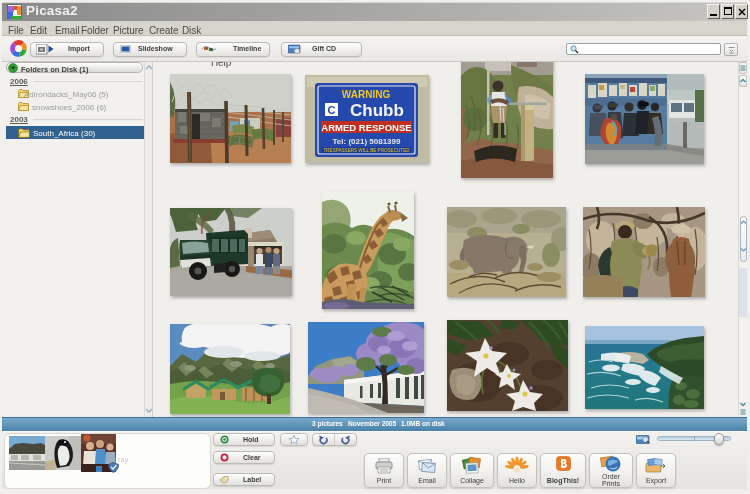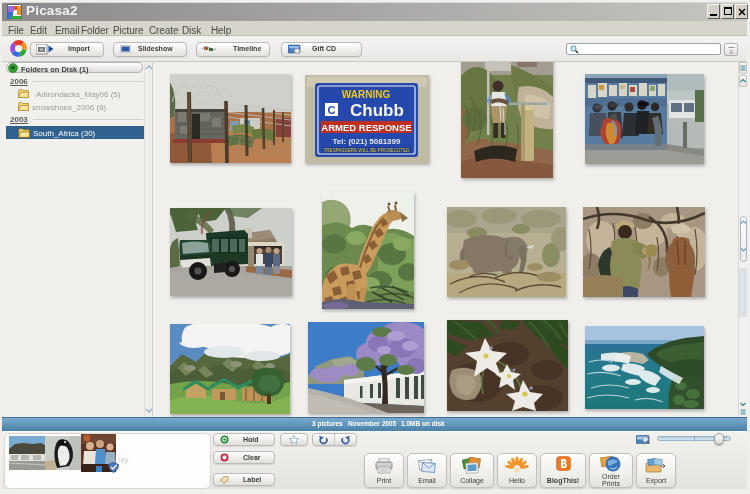--- a/index.html
+++ b/index.html
@@ -627,21 +627,21 @@
       <circle cx="5" cy="5" r="4.5" fill="#2f9e2f" stroke="#1a6a1a" stroke-width="0.5"></circle>
       <path d="M2.6 3.8 L7.4 3.8 L5 6.6 Z" fill="#0a3a0a"></path>
     </svg>
 <span class="a" style="left:21px;top:64.5px;font-size:7.5px;font-weight:bold;color:#3e3e3a;">Folders on Disk (1)</span>
 <span class="a yr" style="left:10px;top:77px;">2006</span>
 <div class="a yline" style="left:33px;top:81px;width:110px;"></div>
 <svg class="a" style="left:18px;top:89px;" width="11" height="9" viewBox="0 0 11 9">
       <path d="M0.5 8.5 V1.5 L1.5 0.5 H4 L5 1.5 H10.5 V8.5 Z" fill="#f0d070" stroke="#a08020" stroke-width="0.7"></path>
       <path d="M0.5 8.5 L2.5 3.5 H10.5 L10.3 8.5 Z" fill="#f8e49a" stroke="#a08020" stroke-width="0.6"></path>
     </svg>
-<span class="a fitem" style="left:36px;top:89.5px;">Adirondacks_May06 (5)</span>
+<span class="a fitem" style="left:24px;top:89.5px;">Adirondacks_May06 (5)</span>
 <svg class="a" style="left:18px;top:102px;" width="11" height="9" viewBox="0 0 11 9">
       <path d="M0.5 8.5 V1.5 L1.5 0.5 H4 L5 1.5 H10.5 V8.5 Z" fill="#f0d070" stroke="#a08020" stroke-width="0.7"></path>
       <path d="M0.5 8.5 L2.5 3.5 H10.5 L10.3 8.5 Z" fill="#f8e49a" stroke="#a08020" stroke-width="0.6"></path>
     </svg>
 <span class="a fitem" style="left:32px;top:103px;">snowshoes_2006 (6)</span>
 <span class="a yr" style="left:10px;top:115px;">2003</span>
 <div class="a yline" style="left:33px;top:119px;width:110px;"></div>
 <div class="a" id="selrow"></div>
 <svg class="a" style="left:18px;top:128px;" width="12" height="10" viewBox="0 0 11 9">
       <path d="M0.5 8.5 V1.5 L1.5 0.5 H4 L5 1.5 H10.5 V8.5 Z" fill="#f0d070" stroke="#7a6010" stroke-width="0.7"></path>
@@ -852,21 +852,21 @@
       </svg>
     </div>
 <div class="a" id="menu"></div>
 <span class="a mi" style="left:8px;">File</span>
 <span class="a mi" style="left:30px;">Edit</span>
 <span class="a mi" style="left:55px;">Email</span>
 <span class="a mi" style="left:81px;">Folder</span>
 <span class="a mi" style="left:113px;">Picture</span>
 <span class="a mi" style="left:149px;">Create</span>
 <span class="a mi" style="left:182px;">Disk</span>
-<span class="a mi" style="left:211px;">Help</span>
+<span class="a mi" style="left:211px;margin-top:32px;">Help</span>
 <div class="a" id="tbar"></div>
 
 <svg class="a" style="left:10px;top:40px;" width="17" height="17" viewBox="0 0 34 34">
 <circle cx="17" cy="17" r="16" fill="#fff"></circle>
 <path d="M17 17 L6 5 A16 16 0 0 1 28 4 Z" fill="#e03a2a"></path>
 <path d="M17 17 L28 4 A16 16 0 0 1 33 20 Z" fill="#f09020"></path>
 <path d="M17 17 L33 20 A16 16 0 0 1 20 33 Z" fill="#30a830"></path>
 <path d="M17 17 L20 33 A16 16 0 0 1 3 26 Z" fill="#3a6ae0"></path>
 <path d="M17 17 L3 26 A16 16 0 0 1 6 5 Z" fill="#9a4ae0"></path>
 <circle cx="17" cy="17" r="7" fill="#fff"></circle>

